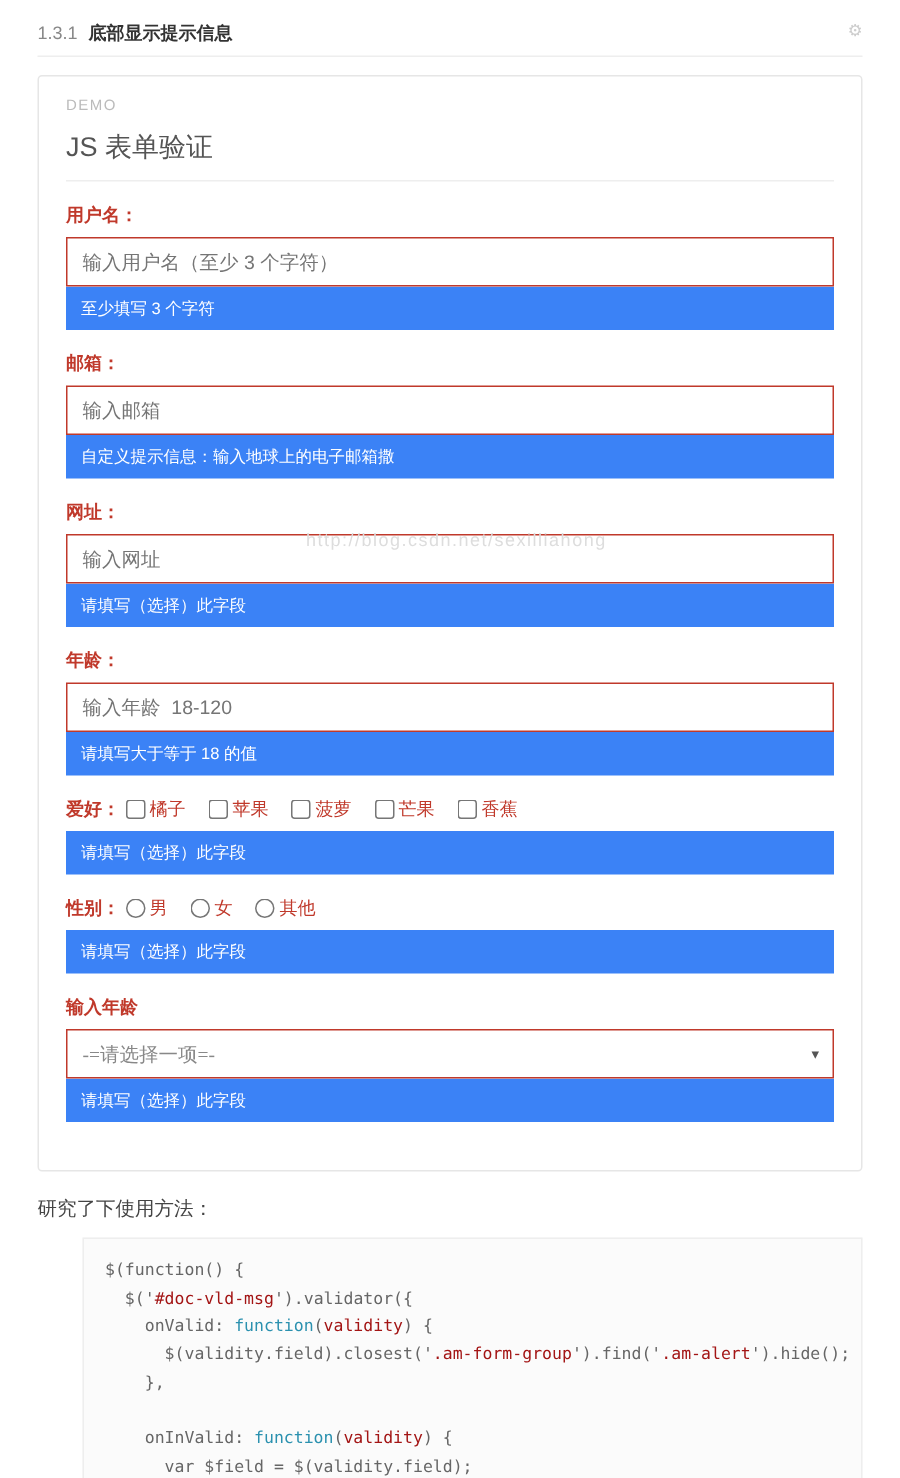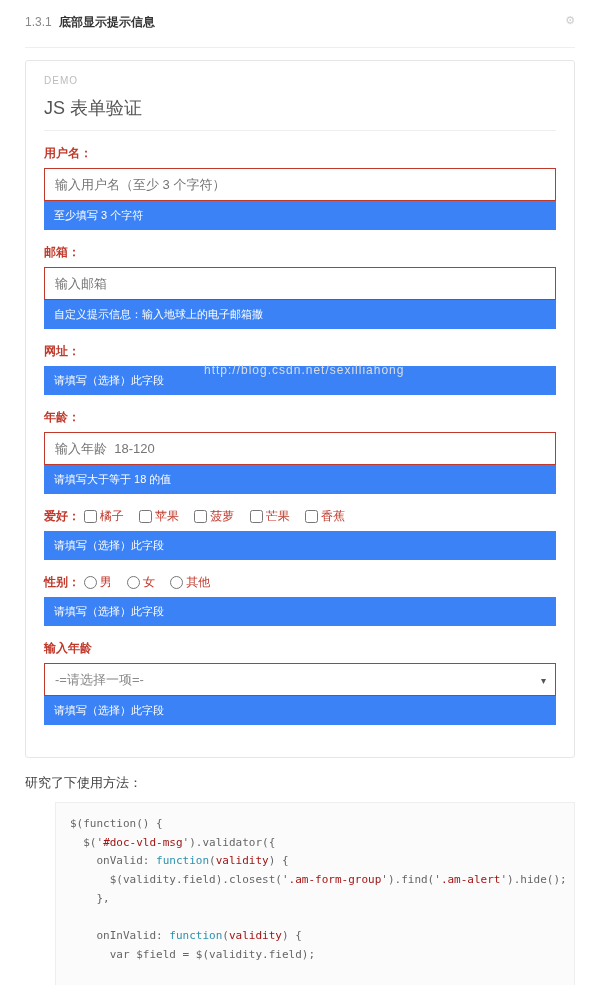--- a/index.html
+++ b/index.html
@@ -5,21 +5,21 @@
     * { box-sizing: border-box; margin: 0; padding: 0; }
     body {
       font-family: "Helvetica Neue", Arial, sans-serif;
       font-size: 13px;
       color: #333;
       background: #fff;
       width: 600px;
     }
     .page { padding: 10px 25px; }
     .section-header {
-      padding: 4px 0 16px 0;
+      padding: 4px 0 6px 0;
       font-size: 12px;
       color: #555;
       border-bottom: 1px solid #eee;
       position: relative;
     }
     .section-num { color: #888; margin-right: 4px; }
     .section-title { font-weight: bold; color: #333; }
     .gear {
       position: absolute;
       right: 0;
@@ -64,20 +64,21 @@
       background: #fff;
       border-radius: 0;
       outline: none;
       font-family: inherit;
     }
     .form-select {
       appearance: none;
       -webkit-appearance: none;
       background: #fff;
       position: relative;
+      font-family: Liberation Serif, serif;
     }
     .select-wrap { position: relative; }
     .select-caret {
       position: absolute;
       right: 10px;
       top: 50%;
       transform: translateY(-50%);
       pointer-events: none;
       color: #555;
       font-size: 10px;
@@ -151,20 +152,21 @@
     </div>
 
     <div class="form-group">
       <label class="form-label">邮箱：</label>
       <input class="form-input" placeholder="输入邮箱" style="">
       <div class="alert-bar">自定义提示信息：输入地球上的电子邮箱撒</div>
     </div>
 
     <div class="form-group url-group">
       <label class="form-label">网址：</label>
+      <input class="form-input" placeholder="输入网址" style="">
       <span class="watermark" style="top:20px; left:160px;">http://blog.csdn.net/sexilliahong</span>
       <div class="alert-bar">请填写（选择）此字段</div>
     </div>
 
     <div class="form-group">
       <label class="form-label">年龄：</label>
       <input class="form-input" placeholder="输入年龄  18-120" style="">
       <div class="alert-bar">请填写大于等于 18 的值</div>
     </div>
 

